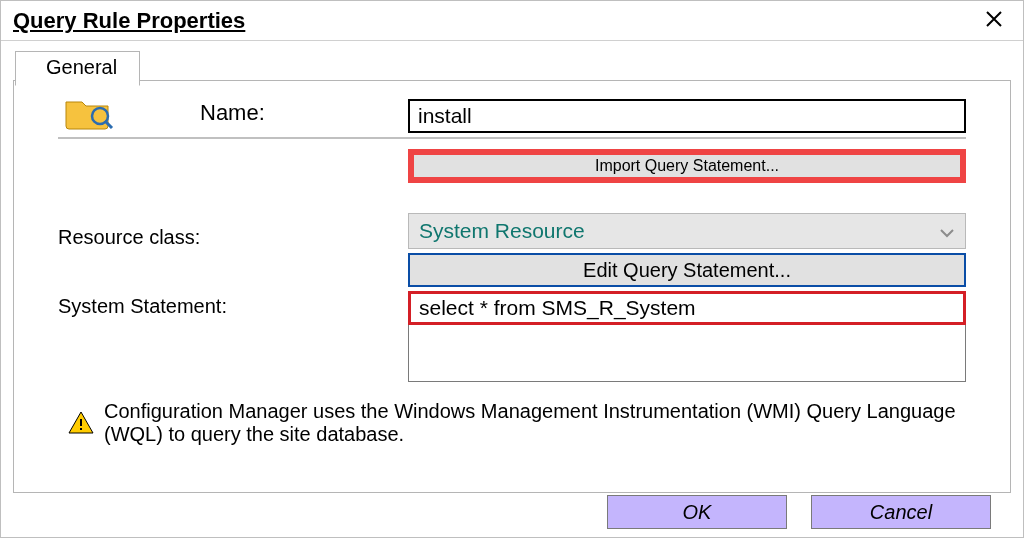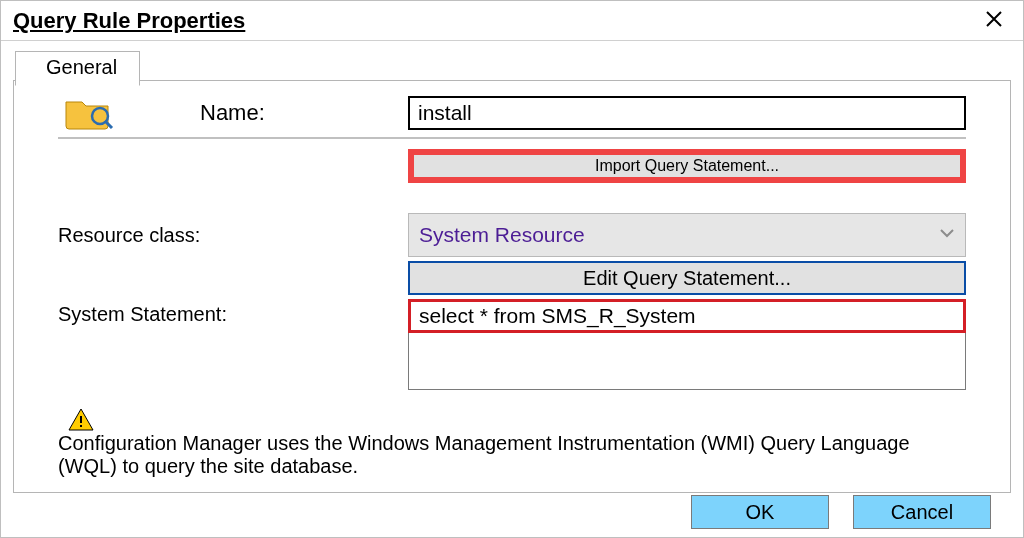--- a/index.html
+++ b/index.html
@@ -50,21 +50,21 @@
     position: absolute;
     inset: 79px 12px 44px 12px;
     border: 1px solid #b5b5b5;
     background: #fff;
     z-index: 2;
   }
   .content {
     position: absolute;
     inset: 6px 44px 0 44px;
   }
-  .row { display: flex; align-items: center; }
+  .row { display: flex; align-items: flex-end; }
   .lab-col { width: 350px; }
   .val-col { flex: 1 1 auto; }
 
   .row-name { margin-top: 6px; }
   .name-icon-cell { display: flex; align-items: center; }
   .name-icon { width: 60px; height: 40px; display:flex; align-items:center; justify-content:center; }
   .name-label { margin-left: 82px; font-size: 22px; }
   .input-name {
     width: 100%; height: 34px;
     padding: 1px 8px;
@@ -81,26 +81,26 @@
     height: 34px;
     border: 6px solid #ef4444;
     background: #e1e1e1;
     font-size: 16px;
     display: flex; align-items: center; justify-content: center;
   }
   .btn-import { width: 100%; }
 
   .row-res { margin-top: 30px; }
   .select-disabled {
-    height: 44px; width: 100%;
+    height: 36px; width: 100%;
     display: flex; align-items: center;
     padding: 0 10px;
     border: 1px solid #b9b9b9;
     background: #e6e6e6;
-    color: #4c1d95;
+    color: #0f766e;
     font-size: 21px;
     position: relative;
   }
   .select-caret {
     position: absolute; right: 10px; top: 8px;
     color: #8c8c8c;
   }
 
   .row-edit { margin-top: 4px; }
   .btn-edit {
@@ -121,37 +121,37 @@
   .query-hilite {
     border: 3px solid #d41f26;
     padding: 0 8px;
     height: 34px;
     display: flex; align-items: center;
     font-size: 21px;
     background: #fff;
     margin: -1px;
   }
 
-  .row-info { margin-top: 18px; align-items: flex-start; flex-direction: column; }
+  .row-info { margin-top: 18px; align-items: center; }
   .warn-icon { width: 46px; display:flex; justify-content:center; }
   .info-text { flex: 1; font-size: 20px; line-height: 1.15; }
 
   .footer {
     position: absolute;
     left: 12px; right: 12px; bottom: 4px;
     height: 38px;
     display: flex; justify-content: flex-end; gap: 24px;
     padding-right: 20px;
   }
   .btn-footer {
-    width: 138px; height: 34px;
+    width: 180px; height: 34px;
     border: 1px solid #7a7a7a;
-    background: #7dd3fc;
-    font-size: 20px;
-    display: flex; align-items: center; justify-content: center;
+    background: #c4b5fd;
+    font-size: 20px;
+    display: flex; align-items: center; justify-content: center; font-style: italic;
   }
 </style>
 </head>
 <body>
 
 <div class="window">
 
   <div class="titlebar">
     <div class="title">Query Rule Properties</div>
     <div class="close">

